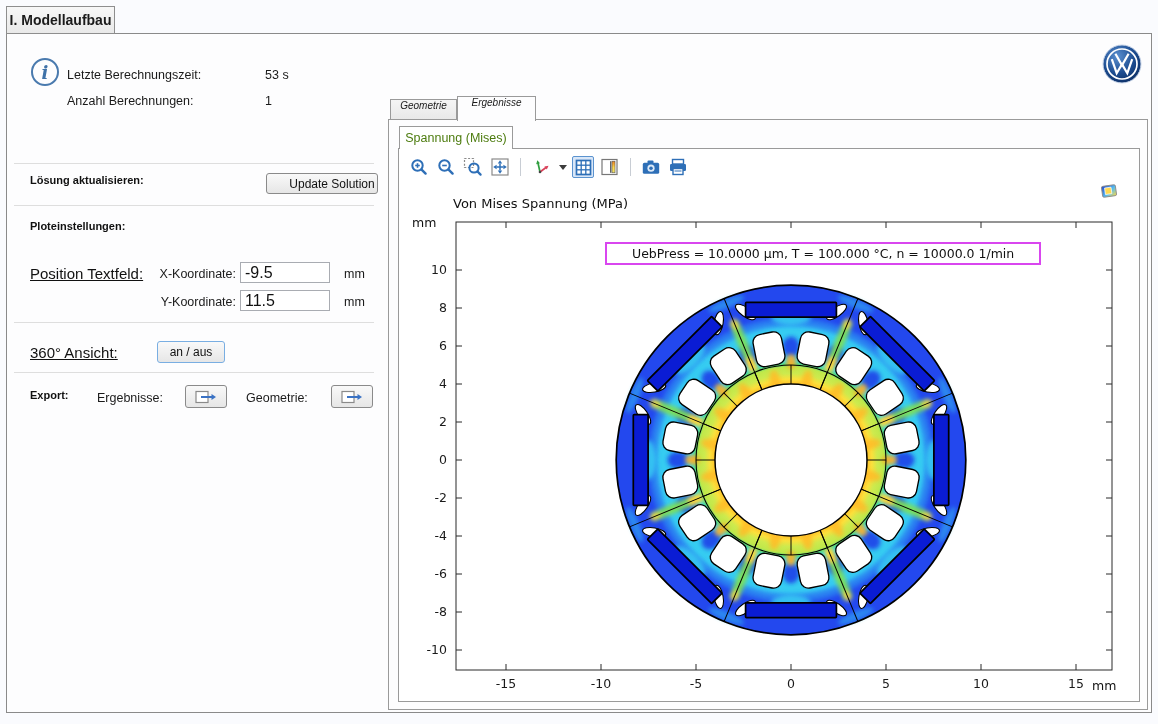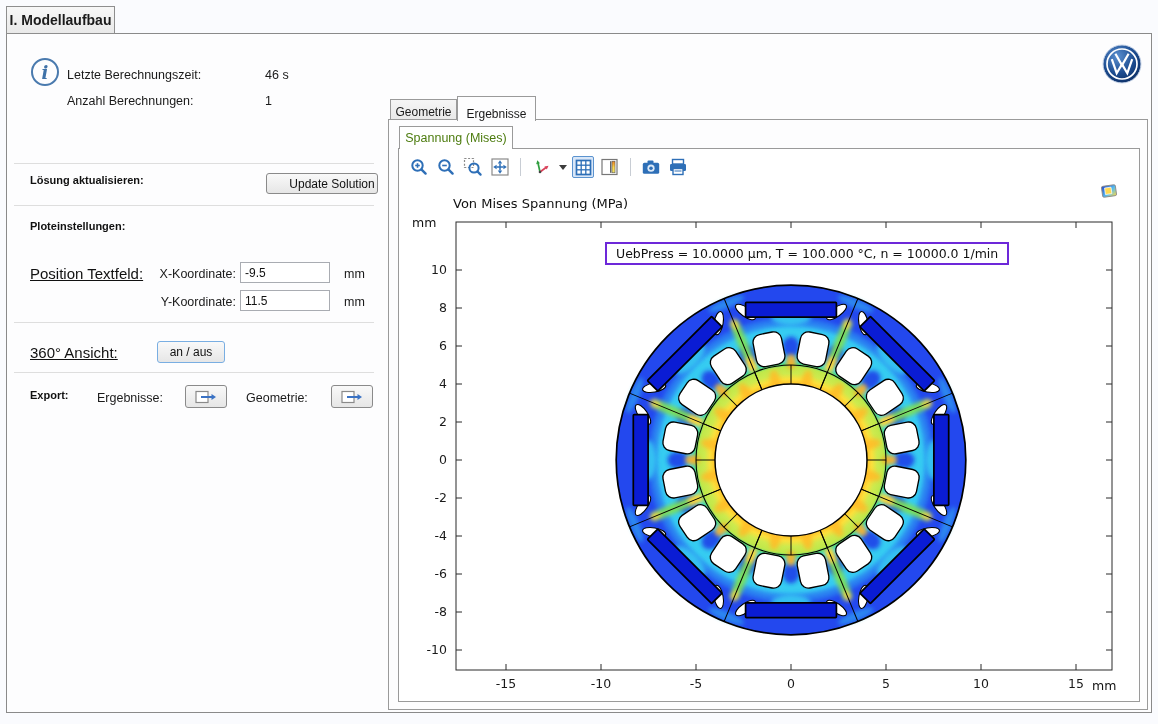--- a/index.html
+++ b/index.html
@@ -23,27 +23,27 @@
     display:flex; align-items:center; justify-content:center; background:#fdfdfe; }
   .lbl { position:absolute; font-size:12.5px; color:#1a1a1a; white-space:nowrap; }
   .heading { position:absolute; font-size:11px; font-weight:bold; color:#111; white-space:nowrap; }
   .ulabel { position:absolute; font-size:15px; color:#111; text-decoration:underline; white-space:nowrap; }
   .divider { position:absolute; left:14px; width:360px; height:1px; background:#dedede; }
   .btn { position:absolute; background:linear-gradient(#f9f9f9,#e6e6e6); border:1px solid #8a8a8a;
     border-radius:3px; font-size:12px; color:#111; display:flex; align-items:center; justify-content:center;
     cursor:default; }
   .btn.blue-border { border:1px solid #79aee2; }
   .field { position:absolute; width:90px; height:21px; border:1px solid #a9acb2; background:#fff;
-    font-size:12px; font-family:"Liberation Sans",sans-serif; padding:0 4px; color:#111; }
+    font-size:16px; font-family:"Liberation Sans",sans-serif; padding:0 4px; color:#111; }
 
   
   .gfx-container { position:absolute; left:388px; top:119px; width:760px; height:591px;
     background:#fdfdfe; border:1px solid #9a9a9a; }
-  .gtab { position:absolute; font-size:12px; color:#1a1a1a; display:flex; align-items:flex-end;
-    justify-content:center; cursor:default; }
+  .gtab { position:absolute; font-size:10px; color:#1a1a1a; display:flex; align-items:flex-start;
+    justify-content:center; cursor:default;font-style:italic; }
   .gtab.inactive { left:390px; top:99px; width:67px; height:21px;
     background:linear-gradient(#f5f5f5,#e9e9e9); border:1px solid #9a9a9a; z-index:4; }
   .gtab.active { left:457px; top:96px; width:79px; height:25px;
     background:#fdfdfe; border:1px solid #9a9a9a; border-bottom:none; z-index:5; }
   .inner-container { position:absolute; left:398px; top:148px; width:742px; height:554px;
     background:#fff; border:1px solid #9a9a9a; }
   .stab { position:absolute; left:399px; top:126px; width:114px; height:23px;
     background:#fff; border:1px solid #9a9a9a; border-bottom:none; z-index:6;
     font-size:12.5px; color:#4d7c0f; display:flex; align-items:center; justify-content:center; }
 
@@ -51,43 +51,43 @@
   .ticon { width:22px; height:22px; display:flex; align-items:center; justify-content:center; cursor:default; }
   .ticon.active-toggle { background:#d9e7f8; border:1px solid #5b93cf; border-radius:2px; }
   .tsep { width:1px; height:18px; background:#c8cdd4; margin:0 4px; }
   .caret { width:0; height:0; border-left:4px solid transparent; border-right:4px solid transparent;
     border-top:5px solid #3c3c3c; margin-left:2px; }
 
   
   #plot-svg { position:absolute; left:410px; top:195px; }
   .plot-title { position:absolute; left:453px; top:196px; width:656px; text-align:left;
     font-family:"DejaVu Sans",sans-serif; font-size:13px; color:#111; }
-  .annotation { position:absolute; left:605px; top:242px; background:#fff; border:2px solid #6d28d9;
-    font-family:"DejaVu Sans",sans-serif; font-size:12.5px; color:#111; padding:2px 9px; white-space:nowrap; }
+  .annotation { position:absolute; left:605px; top:242px; background:#fff; border:2px solid #d946ef;
+    font-family:"DejaVu Sans",sans-serif; font-size:12.5px; color:#111; padding:2px 25px; white-space:nowrap; }
   .unit-label { position:absolute; font-family:"DejaVu Sans",sans-serif; font-size:12.5px; color:#111; }
   .pg-icon { position:absolute; left:1099px; top:181px; }
 
   .vw-logo { position:absolute; left:1102px; top:44px; }
 </style>
 </head>
 <body>
 
 <div id="app">
 
   <div class="mtab inactive">
     <span>I. Modellaufbau</span>
   </div>
 
   <div class="main-panel"></div>
 
   <div class="info-icon">
     <span>i</span>
   </div>
   <div class="lbl" style="left:67px; top:68px;text-align:center;">Letzte Berechnungszeit:</div>
-  <div class="lbl" style="left:265px; top:68px;">46 s</div>
+  <div class="lbl" style="left:265px; top:68px;">53 s</div>
   <div class="lbl" style="left:67px; top:94px;">Anzahl Berechnungen:</div>
   <div class="lbl" style="left:265px; top:94px;">1</div>
 
   <div class="divider" style="top:163px;"></div>
 
   <div class="heading" style="left:30px; top:174px;">Lösung aktualisieren:</div>
   <button class="btn" style="left:266px; top:173px; width:112px; height:21px;padding-left:20px;">
     <span>Update Solution</span>
   </button>
 

